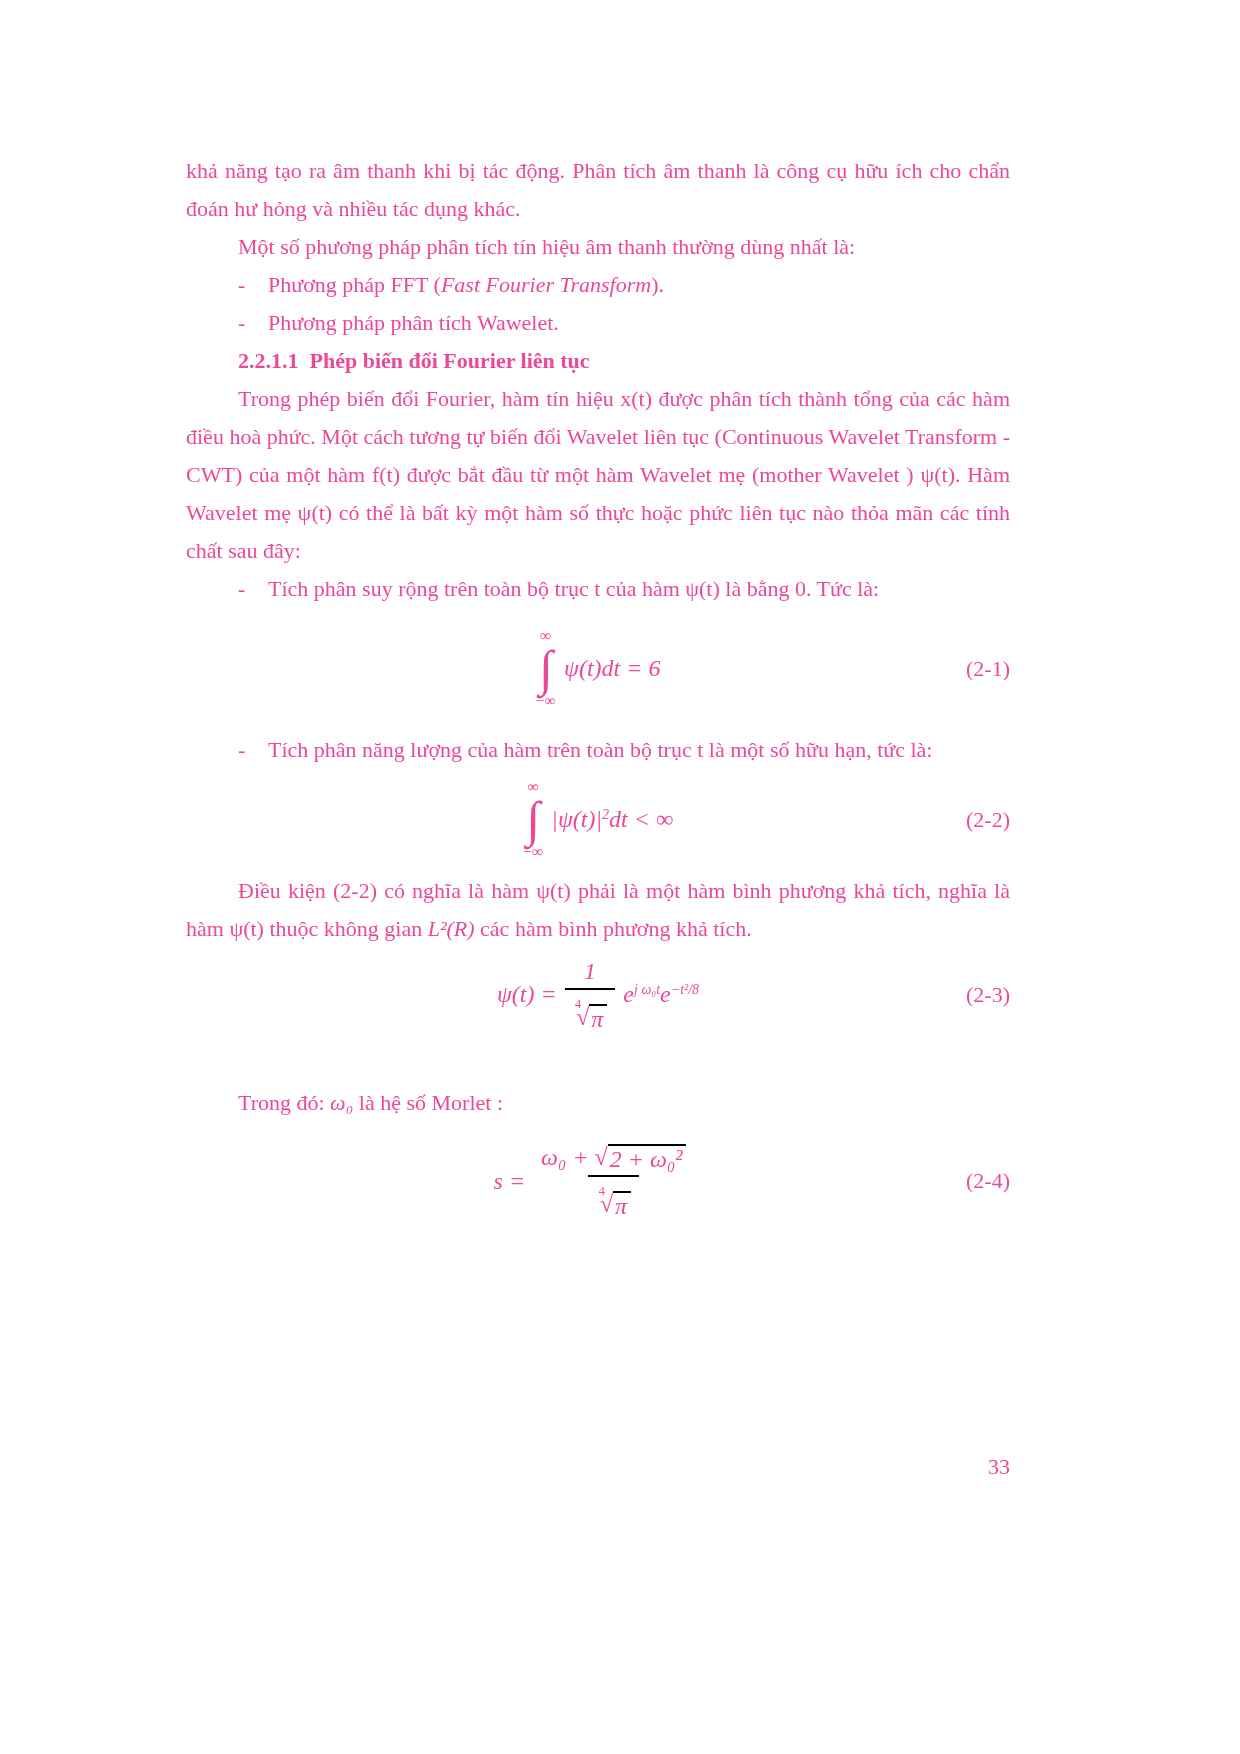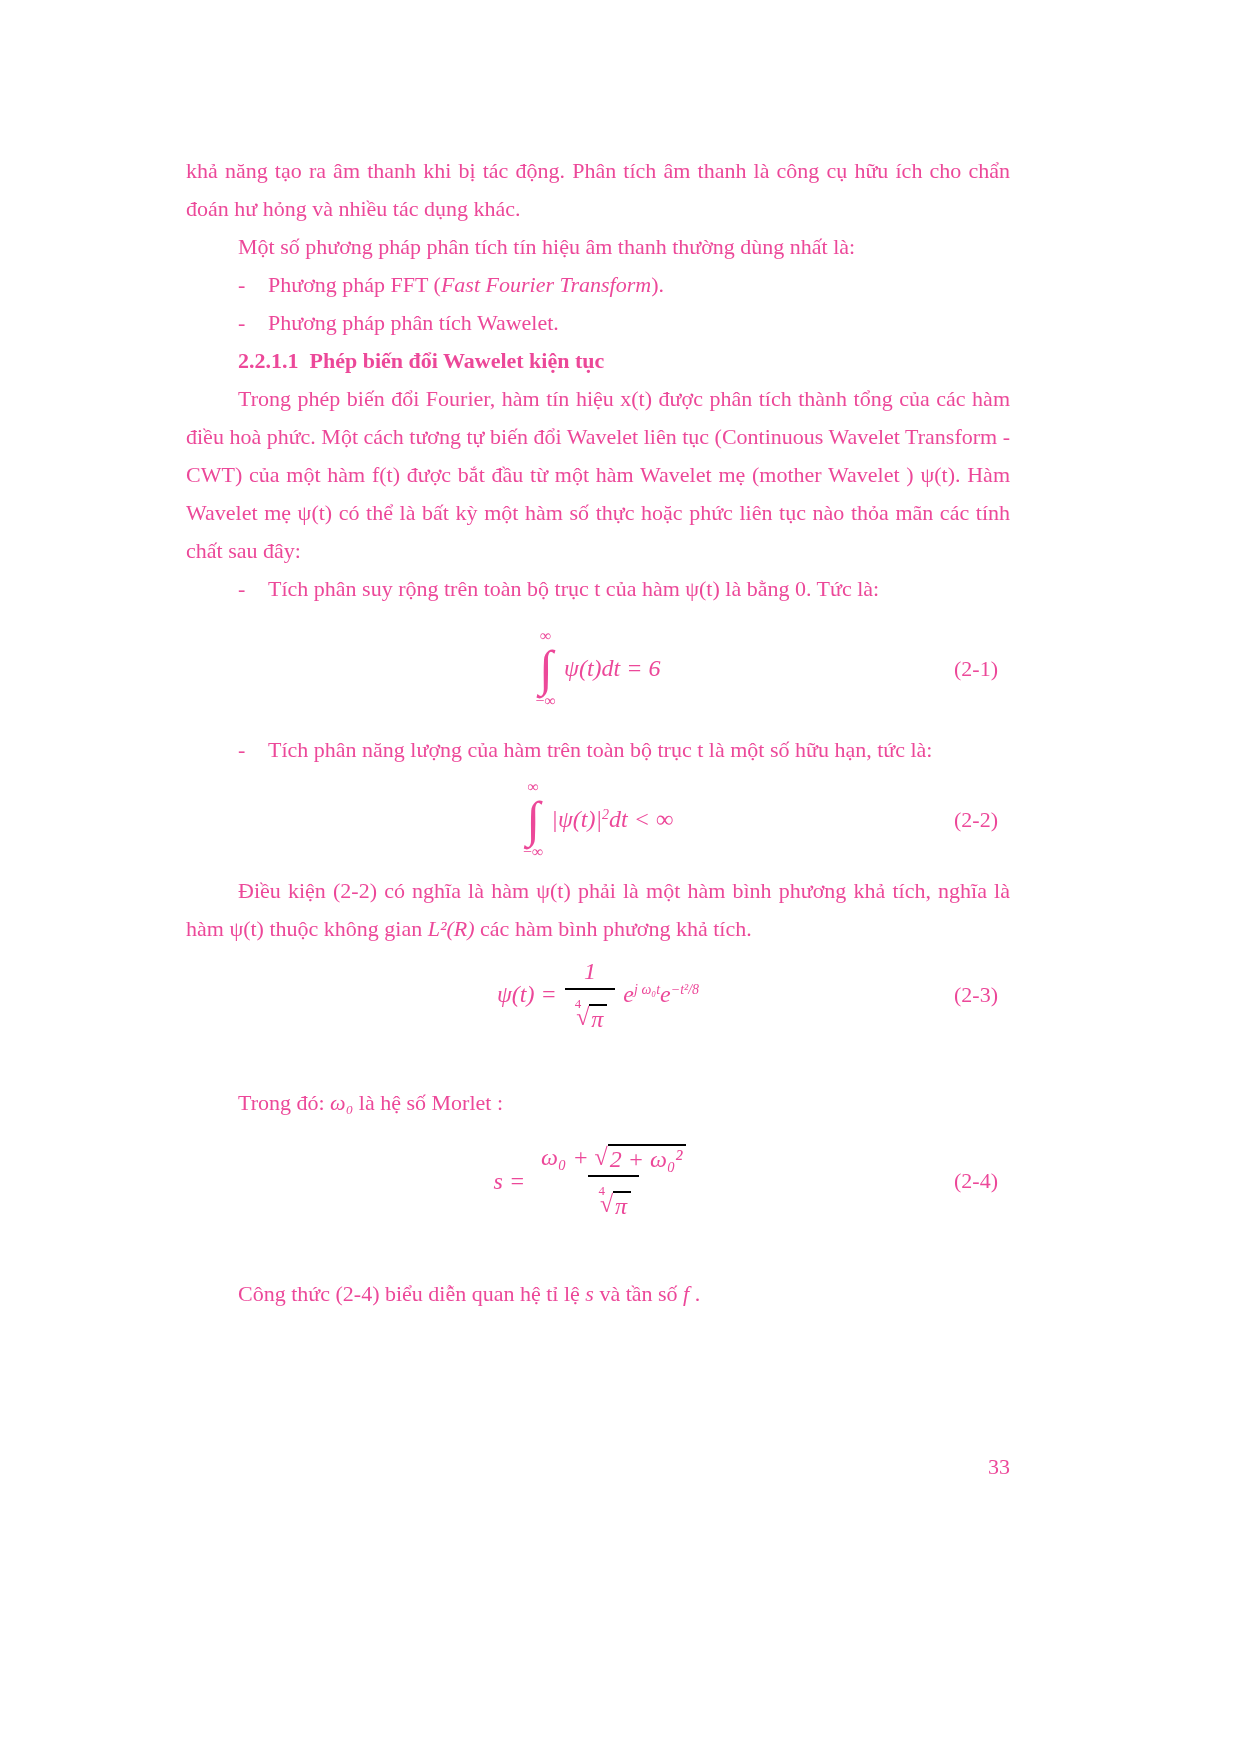--- a/index.html
+++ b/index.html
@@ -19,21 +19,21 @@
   .para { text-align:justify; }
   .indent { text-indent:52px; }
   .bullet { display:flex; margin-left:52px; text-align:justify; }
   .bullet .dash { width:30px; flex:0 0 30px; }
   .bullet .btxt { flex:1 1 auto; }
   .heading { font-weight:bold; margin-left:52px; white-space:pre-wrap; }
   .it { font-style:italic; }
 
   
   .eq-row { position:relative; display:flex; justify-content:center; align-items:center; }
-  .eq-num { position:absolute; right:12px; top:50%; transform:translateY(-50%); font-style:normal; font-size:22px;text-align:right; }
+  .eq-num { position:absolute; right:0; top:50%; transform:translateY(-50%); font-style:normal; font-size:22px;text-align:right; }
   .eq-body { font-style:italic; font-size:24px; line-height:1.2; }
   .int-wrap { display:inline-flex; flex-direction:column; align-items:center; line-height:1; margin-right:8px; }
   .int-lim { font-size:16px; line-height:1; font-style:normal; }
   .int-glyph { font-size:50px; line-height:0.9; font-style:normal; padding:2px 0; }
   sup.math { font-size:14px; line-height:0; vertical-align:8px; font-style:italic; }
   .frac { display:inline-flex; flex-direction:column; align-items:center; vertical-align:middle; margin:0 8px; line-height:1.25; }
   .frac .num { padding:0 8px 2px; }
   .frac .den { border-top:2px solid #000; padding:3px 8px 0; }
   .root { display:inline-flex; align-items:flex-start; }
   .root .idx { font-size:13px; font-style:normal; transform:translate(2px,-8px); margin-right:-3px; }
@@ -61,21 +61,21 @@
   <div class="bullet">
     <span class="dash">-</span>
     <span class="btxt"><span>Phương pháp FFT (</span><span class="it">Fast Fourier Transform</span><span>).</span></span>
   </div>
 
   <div class="bullet">
     <span class="dash">-</span>
     <span class="btxt">Phương pháp phân tích Wawelet.</span>
   </div>
 
-  <h4 class="heading" style="font-size:22px;">2.2.1.1  Phép biến đổi Wawelet kiện tục</h4>
+  <h4 class="heading" style="font-size:22px;">2.2.1.1  Phép biến đổi Fourier liên tục</h4>
 
   <p class="para indent">Trong phép biến đổi Fourier, hàm tín hiệu x(t) được phân tích thành tổng của các hàm điều hoà phức. Một cách tương tự biến đổi Wavelet liên tục (Continuous Wavelet Transform - CWT) của một hàm f(t) được bắt đầu từ một hàm Wavelet mẹ (mother Wavelet ) ψ(t). Hàm Wavelet mẹ ψ(t) có thể là bất kỳ một hàm số thực hoặc phức liên tục nào thỏa mãn các tính chất sau đây:</p>
 
   <div class="bullet">
     <span class="dash">-</span>
     <span class="btxt">Tích phân suy rộng trên toàn bộ trục t của hàm ψ(t) là bằng 0. Tức là:</span>
   </div>
 
   <div class="eq-row eq1-row">
     <span class="int-wrap">
@@ -136,17 +136,16 @@
         <span class="root">
           <span class="idx">4</span>
           <span class="sym">√</span>
           <span class="cnt">π</span>
         </span>
       </span>
     </span>
     <span class="eq-num">(2-4)</span>
   </div>
 
-  <p class="para final-para" style="margin-left:52px;"><span>Công thức (2-4) biểu diễn quan hệ tỉ lệ </span><span class="it">s</span><span> và tần số </span><span class="it">f</span><span> .</span></p>
 
   <span class="page-num">33</span>
 
 </div>
 
 </body></html>

